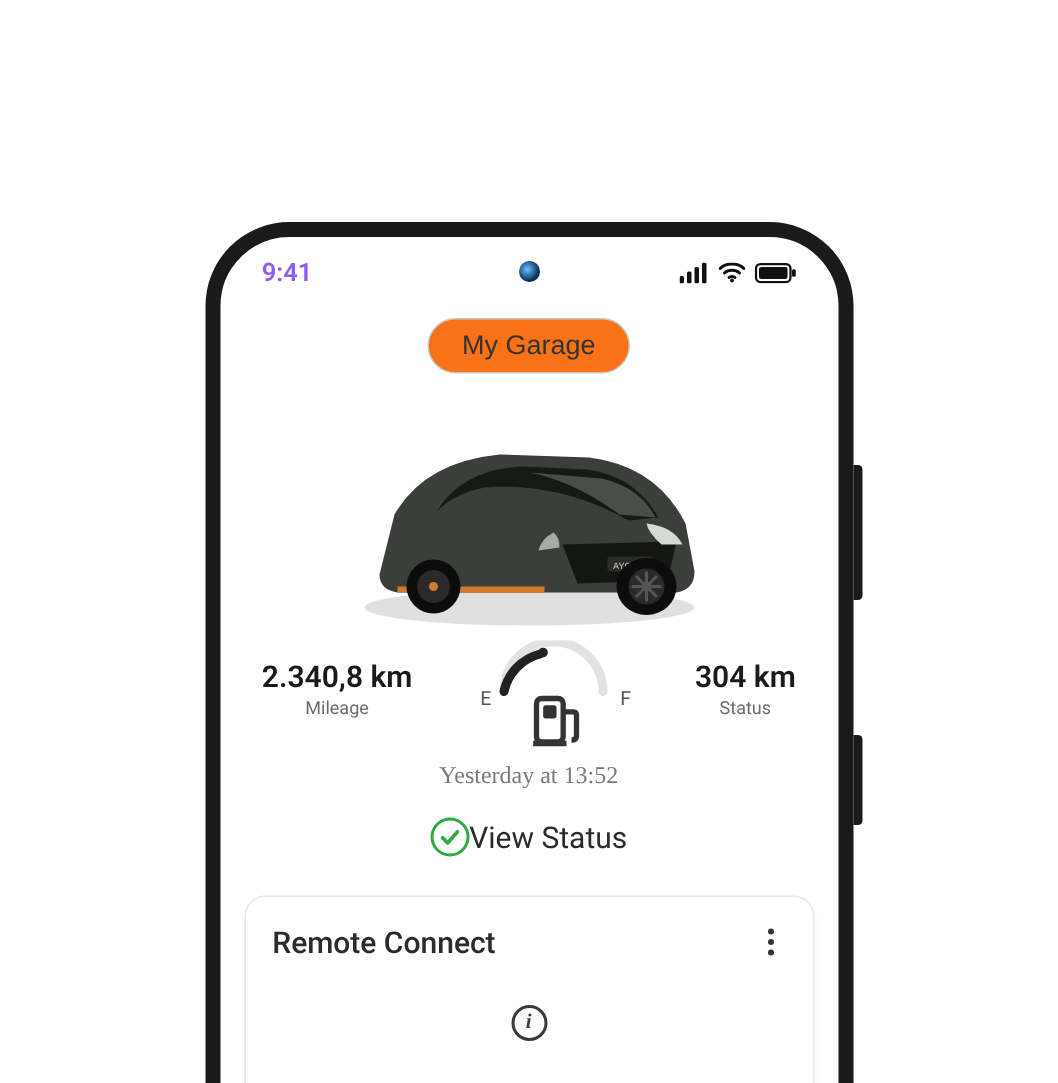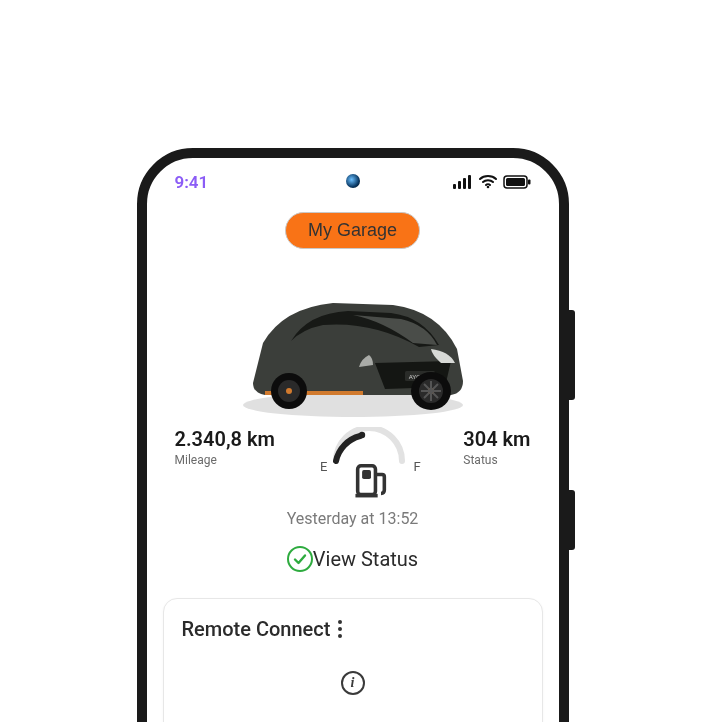--- a/index.html
+++ b/index.html
@@ -84,33 +84,34 @@
   .car-svg { width: 280px; height: 160px; }
 
   
   .metrics {
     display:flex;
     align-items:flex-start;
     justify-content:space-between;
     padding: 0 28px;
     margin-top: -6px;
   }
-  .metric { text-align:left; }
+  .metric { text-align:center;margin-top:12px; }
   .metric .value { font-size: 20px; font-weight:600; color:#1a1a1a; }
   .metric .label { font-size: 12px; color:#6b6b6b; margin-top:2px; }
   .gauge { width: 110px; text-align:center; }
   .gauge svg { width: 86px; height: 40px; display:block; margin: 0 auto; }
   .gauge-labels { display:flex; justify-content:space-between; font-size:13px; color:#555; padding:0 6px; margin-top:-8px;}
   .gauge-labels .pump { flex:1; text-align:center; }
 
   .timestamp {
     text-align:center;
     color:#7a7a7a;
     font-size:16px;
     margin-top: 10px;
+    font-family: Liberation Serif, serif;
   }
 
   .view-status {
     display:flex;
     align-items:center;
     justify-content:center;
     gap: 0;
     margin-top: 18px;
     font-size: 20px;
     color:#2b2b2b;
@@ -125,20 +126,21 @@
     margin: 26px 16px 0 16px;
     background:#fff;
     border:1px solid #e7e7e7;
     border-radius: 14px;
     box-shadow: 0 1px 3px rgba(0,0,0,0.04);
     padding: 18px 18px 40px 18px;
   }
   .card-head {
     display:flex;
     align-items:center;
+    justify-content:space-between;
   }
   .card-title { font-size:20px; color:#2b2b2b; font-weight:500; }
   .dots { width:20px; display:flex; flex-direction:column; gap:3px; align-items:center; }
   .dots span { width:4px; height:4px; background:#333; border-radius:50%; }
   .info-row { text-align:center; margin-top: 30px; }
   .info-circle {
     width:24px; height:24px; border:2px solid #3a3a3a; border-radius:50%;
     display:inline-flex; align-items:center; justify-content:center;
     font-family: Georgia, serif; font-style: italic; font-weight:600;
     font-size:14px; color:#3a3a3a;

